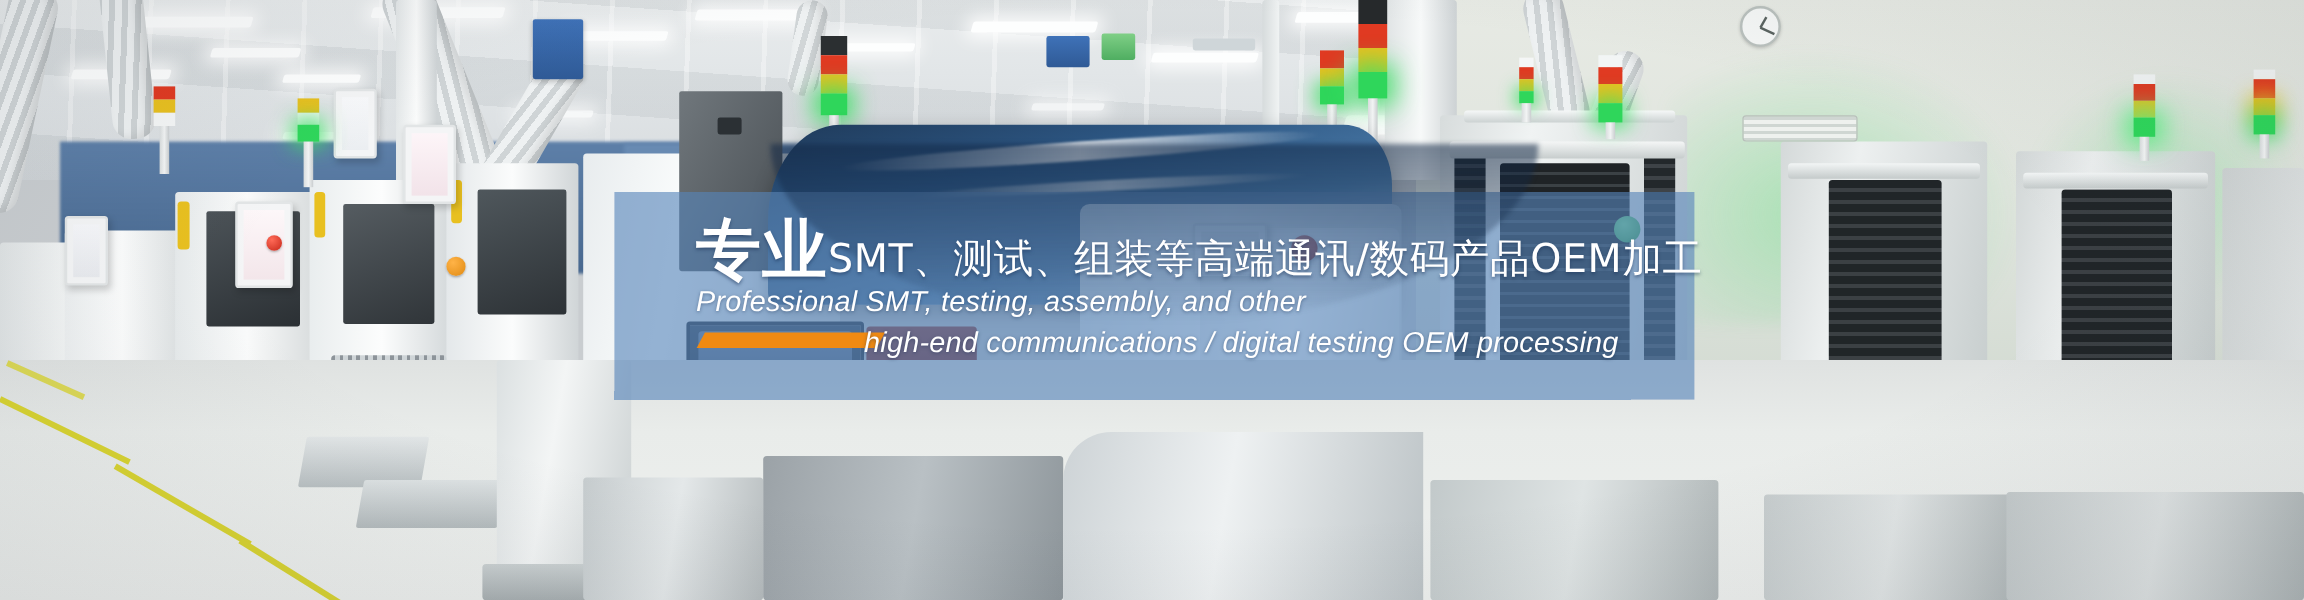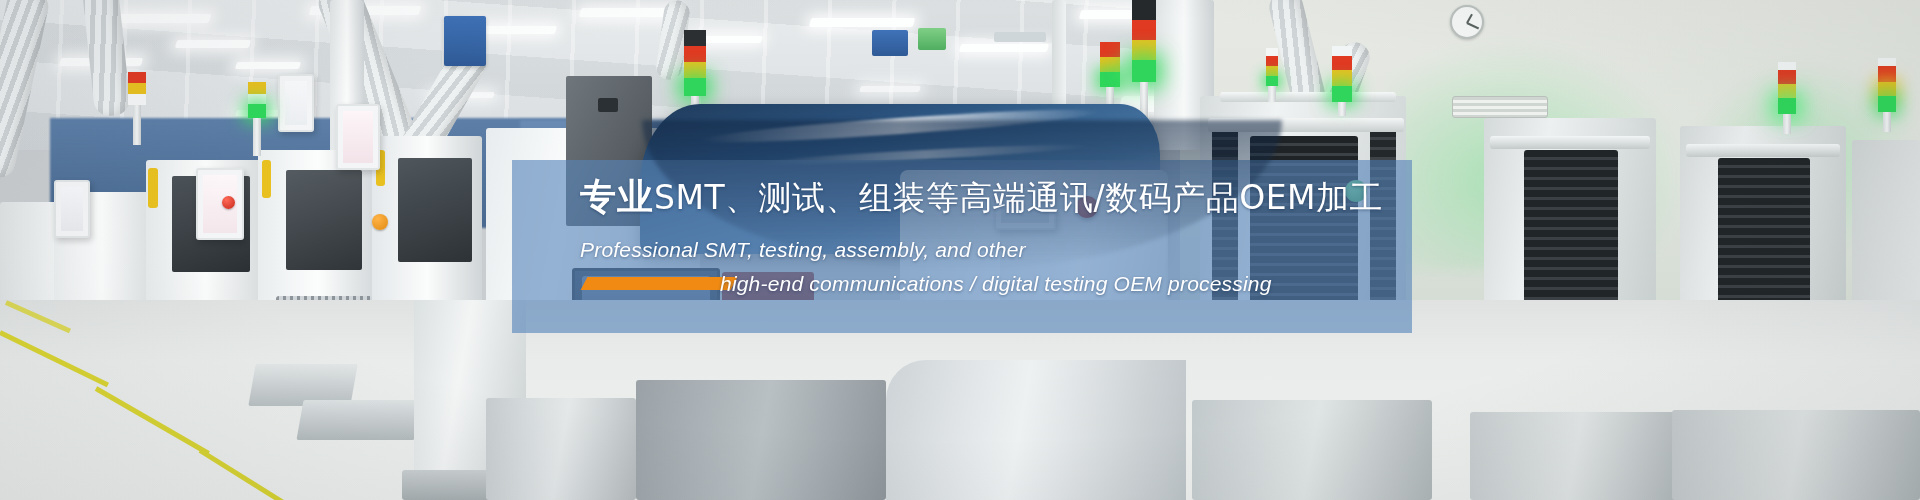--- a/index.html
+++ b/index.html
@@ -109,32 +109,32 @@
   }
   .ov-inner{ position:relative; width:100%; height:100%; }
 
   .headline{
     position:absolute; left:68px; top:13px;
     white-space:nowrap;
     color:#ffffff;
     text-shadow:0 1px 3px rgba(25,50,85,.55);
   }
   .headline .big{
-    font-size:36px; font-weight:700; letter-spacing:1px;
+    font-size:54px; font-weight:700; letter-spacing:1px;
     font-family:"DejaVu Sans","Liberation Sans",sans-serif;
   }
   .headline .rest{
     font-size:33px; font-weight:400; letter-spacing:.5px;
     font-family:"DejaVu Sans","Liberation Sans",sans-serif;
   }
 
   .sub{
     position:absolute; left:0; top:0; width:100%;
     color:#ffffff; font-style:italic; font-weight:400;
-    font-size:21px; letter-spacing:.2px;
+    font-size:24px; letter-spacing:.2px;
     text-shadow:0 1px 3px rgba(25,50,85,.5);
     font-family:"Liberation Sans",sans-serif;
   }
   .sub-l1{ position:absolute; left:68px; top:78px; white-space:nowrap; }
   .sub-l2{ position:absolute; left:208px; top:112px; white-space:nowrap; }
 
   .accent-bar{
     position:absolute; left:72px; top:117px;
     width:150px; height:13px;
     background:#f08a12;

